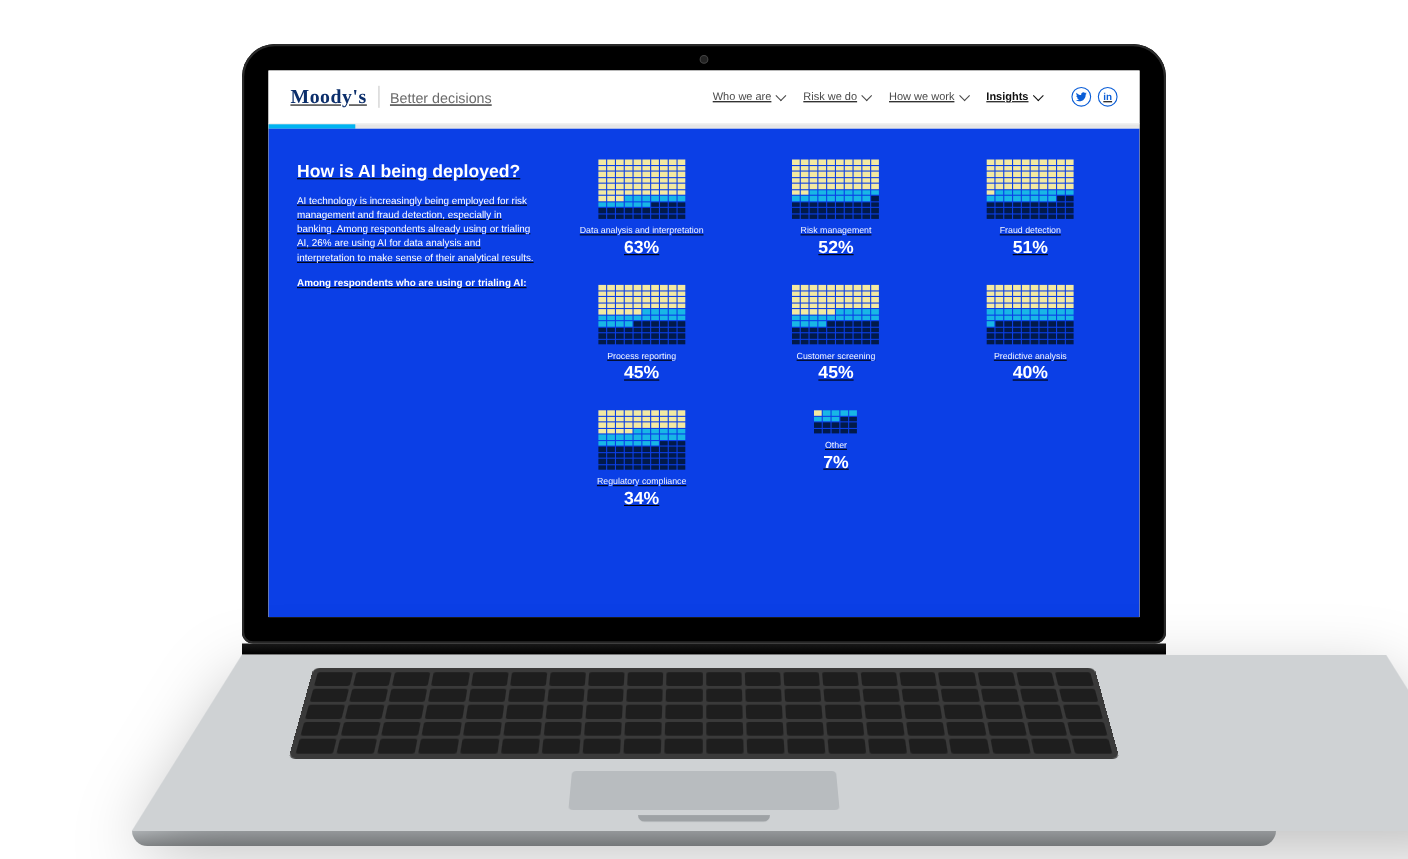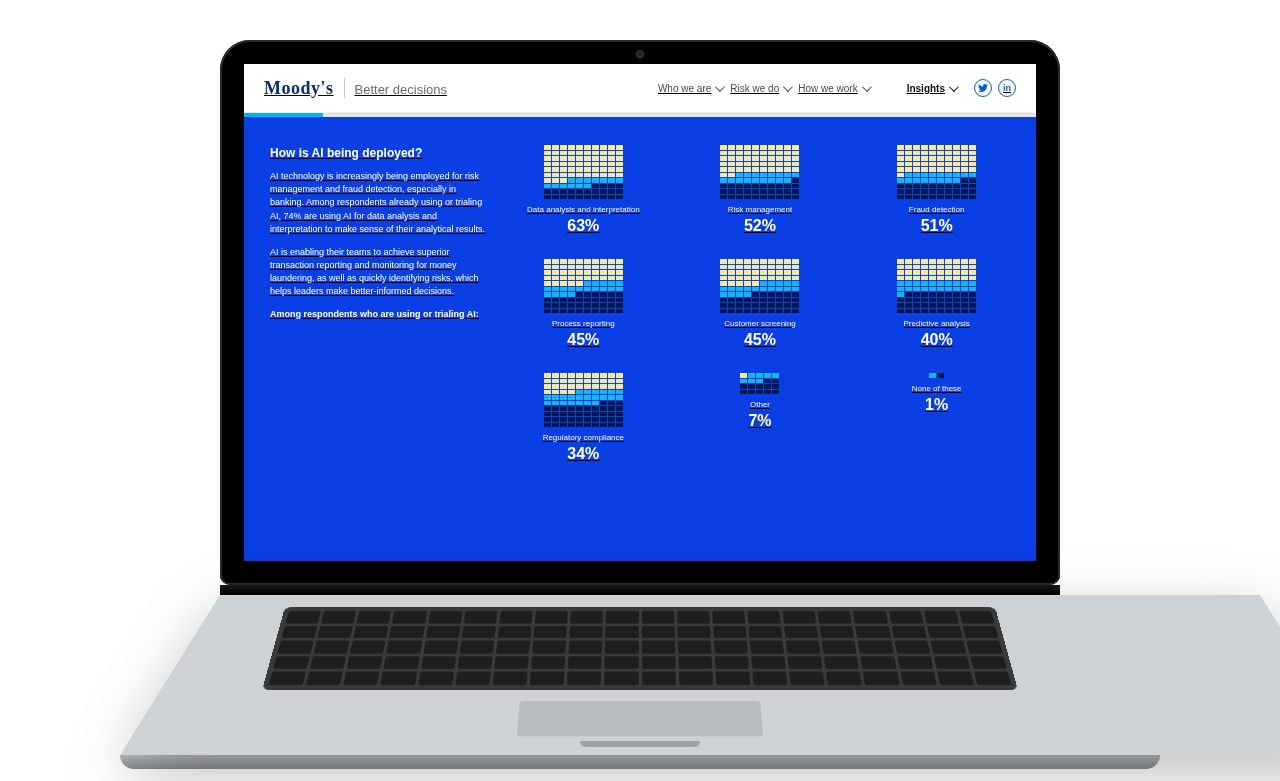--- a/index.html
+++ b/index.html
@@ -166,32 +166,32 @@
     background: #c9c9c9;
     align-self: center;
   }
   .brand-tagline {
     color: #6b6b6b;
     font-size: 13px;
   }
   .nav {
     margin-left: auto;
     display: flex;
-    gap: 8px;
+    gap: 18px;
     align-items: center;
     color: #4a4a4a;
   }
   .nav-item {
     display: flex;
     align-items: center;
     gap: 4px;
     cursor: pointer;
     font-size: 10px;
   }
-  .nav-item.active { color: #111; font-weight: 600; margin-left: 30px; }
+  .nav-item.active { color: #111; font-weight: 600; }
   .chev {
     width: 6px;
     height: 6px;
     border-right: 1.5px solid currentColor;
     border-bottom: 1.5px solid currentColor;
     transform: rotate(45deg) translateY(-2px);
   }
 
   .socials {
     display: flex;
@@ -232,21 +232,21 @@
     padding: 28px 26px 20px 26px;
     gap: 20px;
     box-sizing: border-box;
   }
   .copy {
     flex: 0 0 220px;
     font-size: 9px;
     line-height: 1.45;
   }
   .copy h2 {
-    font-size: 12px;
+    font-size: 16px;
     margin: 0 0 8px 0;
     font-weight: 700;
   }
   .copy p { margin: 0 0 10px 0; }
   .copy .closing { font-weight: 700; }
 
   .grid {
     flex: 1;
     display: grid;
     grid-template-columns: repeat(3, 1fr);
@@ -340,22 +340,21 @@
         </div>
 
         <div class="progress">
           <div class="progress-fill"></div>
         </div>
 
         <div class="hero">
 
           <div class="copy">
             <h2>How is AI being deployed?</h2>
-            <p>AI technology is increasingly being employed for risk management and fraud detection, especially in banking. Among respondents already using or trialing AI, 74% are using AI for data analysis and interpretation to make sense of their analytical results.</p>
-            <p>AI is enabling their teams to achieve superior transaction reporting and monitoring for money laundering, as well as quickly identifying risks, which helps leaders make better-informed decisions.</p>
+            <p>AI technology is increasingly being employed for risk management and fraud detection, especially in banking. Among respondents already using or trialing AI, 26% are using AI for data analysis and interpretation to make sense of their analytical results.</p>
             <p class="closing">Among respondents who are using or trialing AI:</p>
           </div>
 
           <div class="grid" id="chart-grid">
 
           <div class="tile">
                 <div class="waffle">
                   <div class="cell-a"></div>
                   <div class="cell-a"></div>
                   <div class="cell-a"></div>
@@ -1114,28 +1113,20 @@
                   <div class="cell-c"></div>
                   <div class="cell-c"></div>
                   <div class="cell-c"></div>
                   <div class="cell-c"></div>
                   <div class="cell-c"></div>
                   <div class="cell-c"></div>
                   <div class="cell-c"></div>
                 </div>
                 <div class="tile-label">Other</div>
                 <div class="tile-value">7%</div>
-              </div>
-              <div class="tile">
-                <div class="waffle tiny">
-                  <div class="cell-b"></div>
-                  <div class="cell-c"></div>
-                </div>
-                <div class="tile-label">None of these</div>
-                <div class="tile-value">1%</div>
               </div>
             </div>
 
         </div>
 
       </div>
     </div>
   </div>
 
   <div class="deck-wrap">

